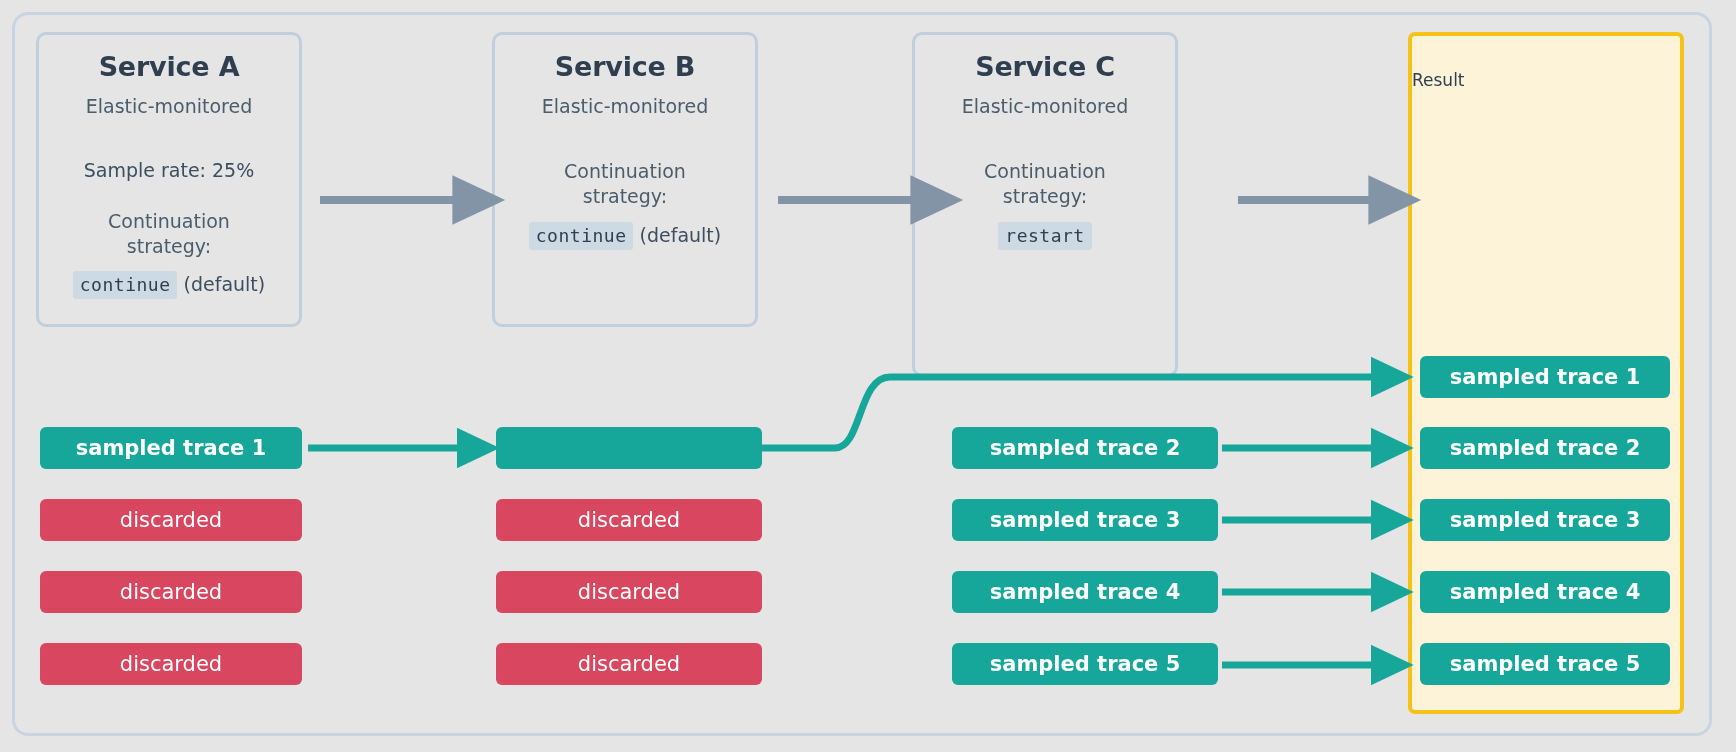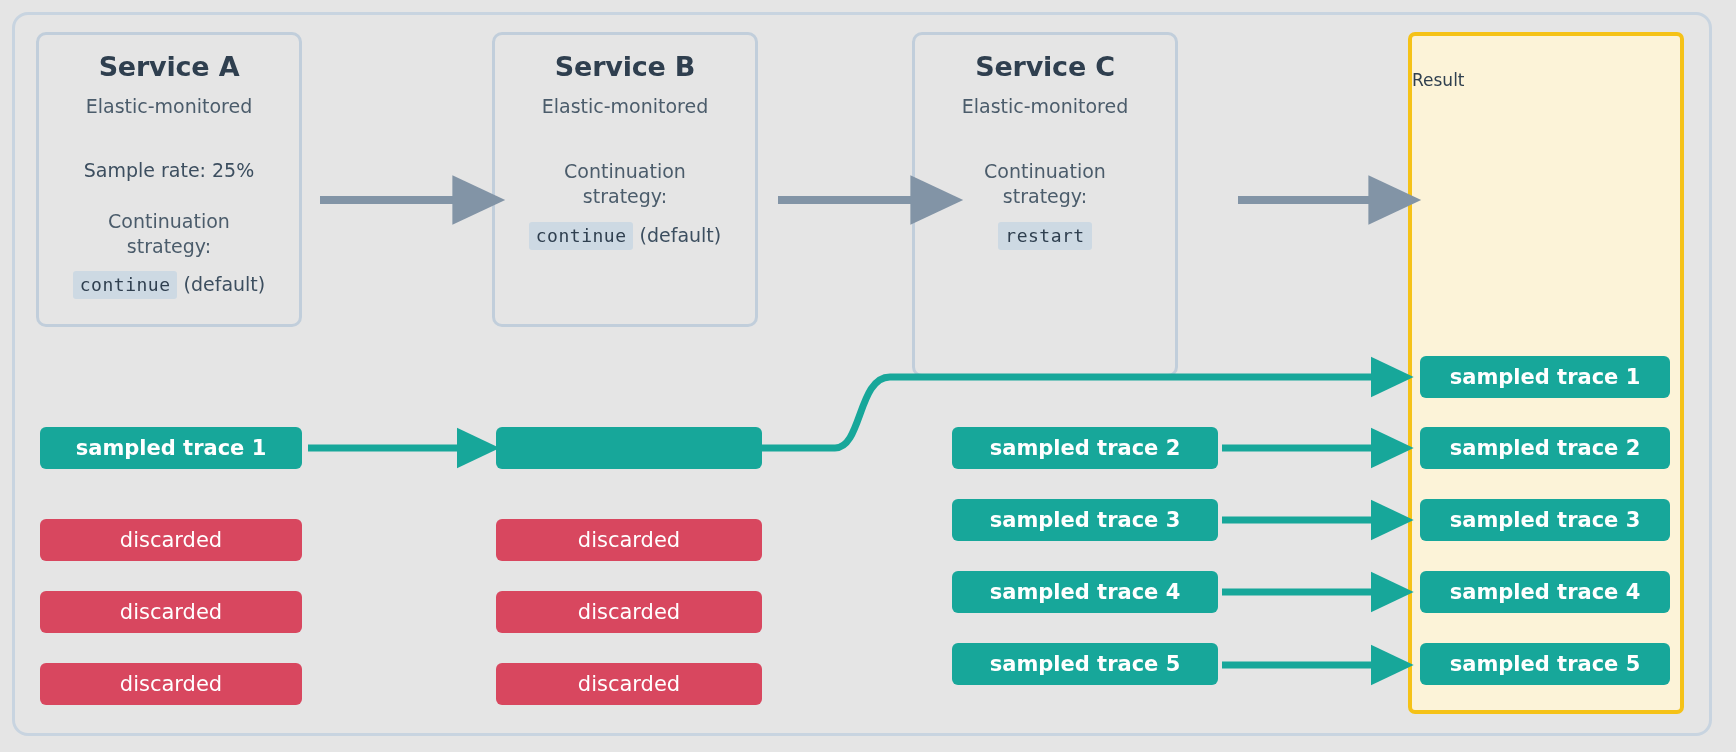--- a/index.html
+++ b/index.html
@@ -107,21 +107,21 @@
     height: 42px;
     border-radius: 6px;
     display: flex;
     align-items: center;
     justify-content: center;
     color: #ffffff;
     font-size: 21px;
     line-height: 1;
   }
   .bar.sampled { background: #17a79a; font-weight: bold; }
-  .bar.discarded { background: #d8475f; margin-top: 20px; }
+  .bar.discarded { background: #d8475f; }
 
   
   #arrows {
     position: absolute;
     left: 0;
     top: 0;
     width: 1736px;
     height: 752px;
     pointer-events: none;
   }

